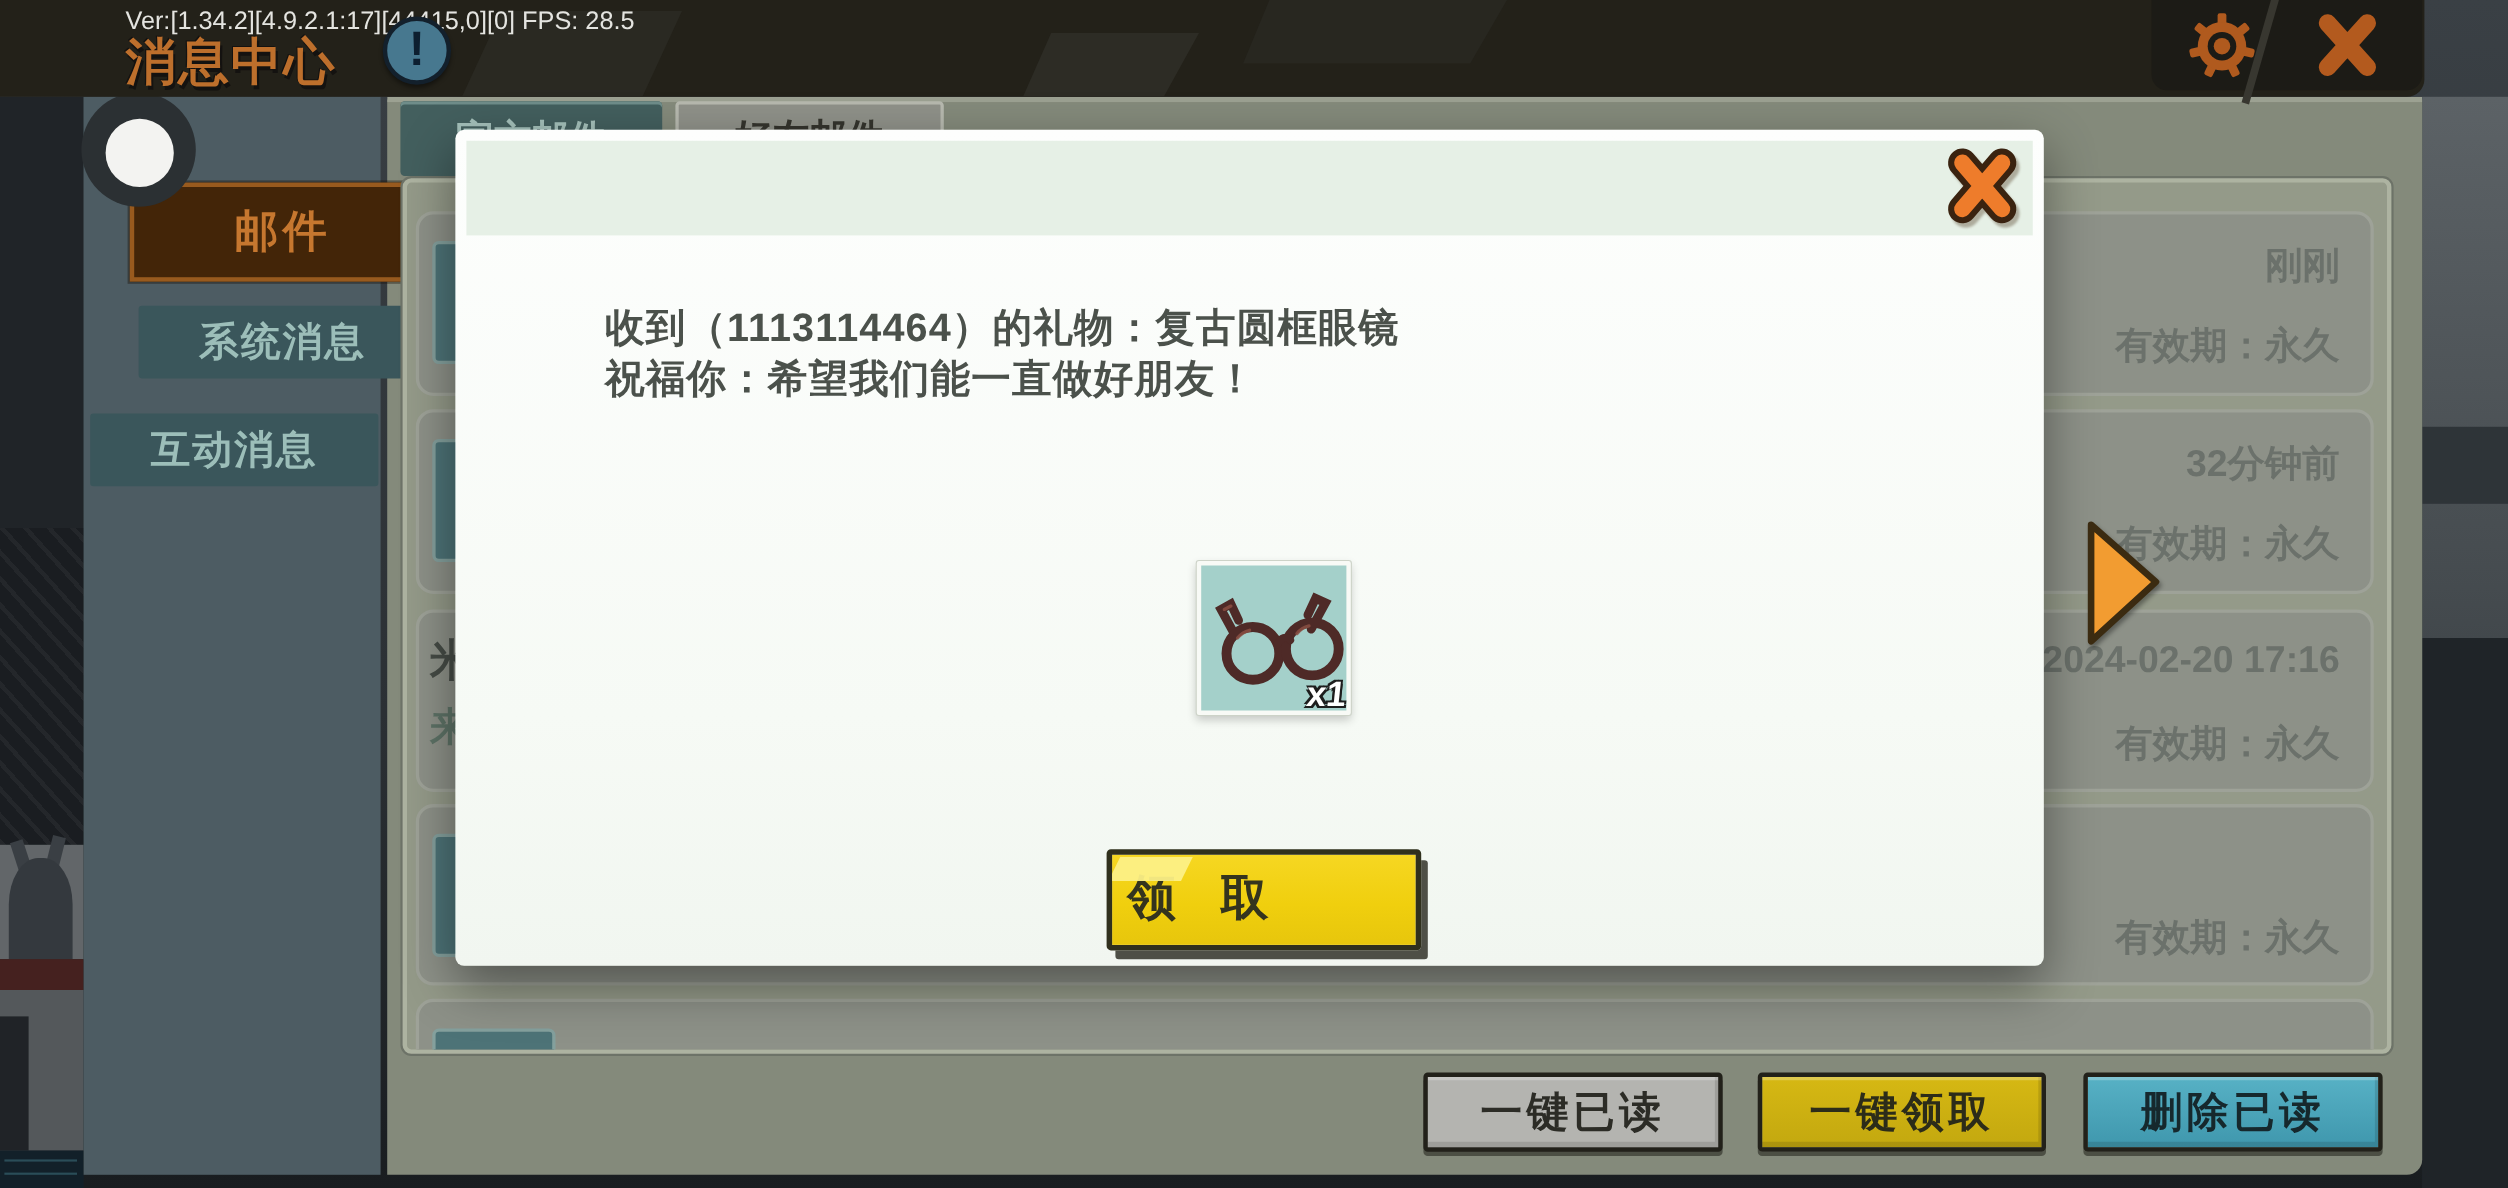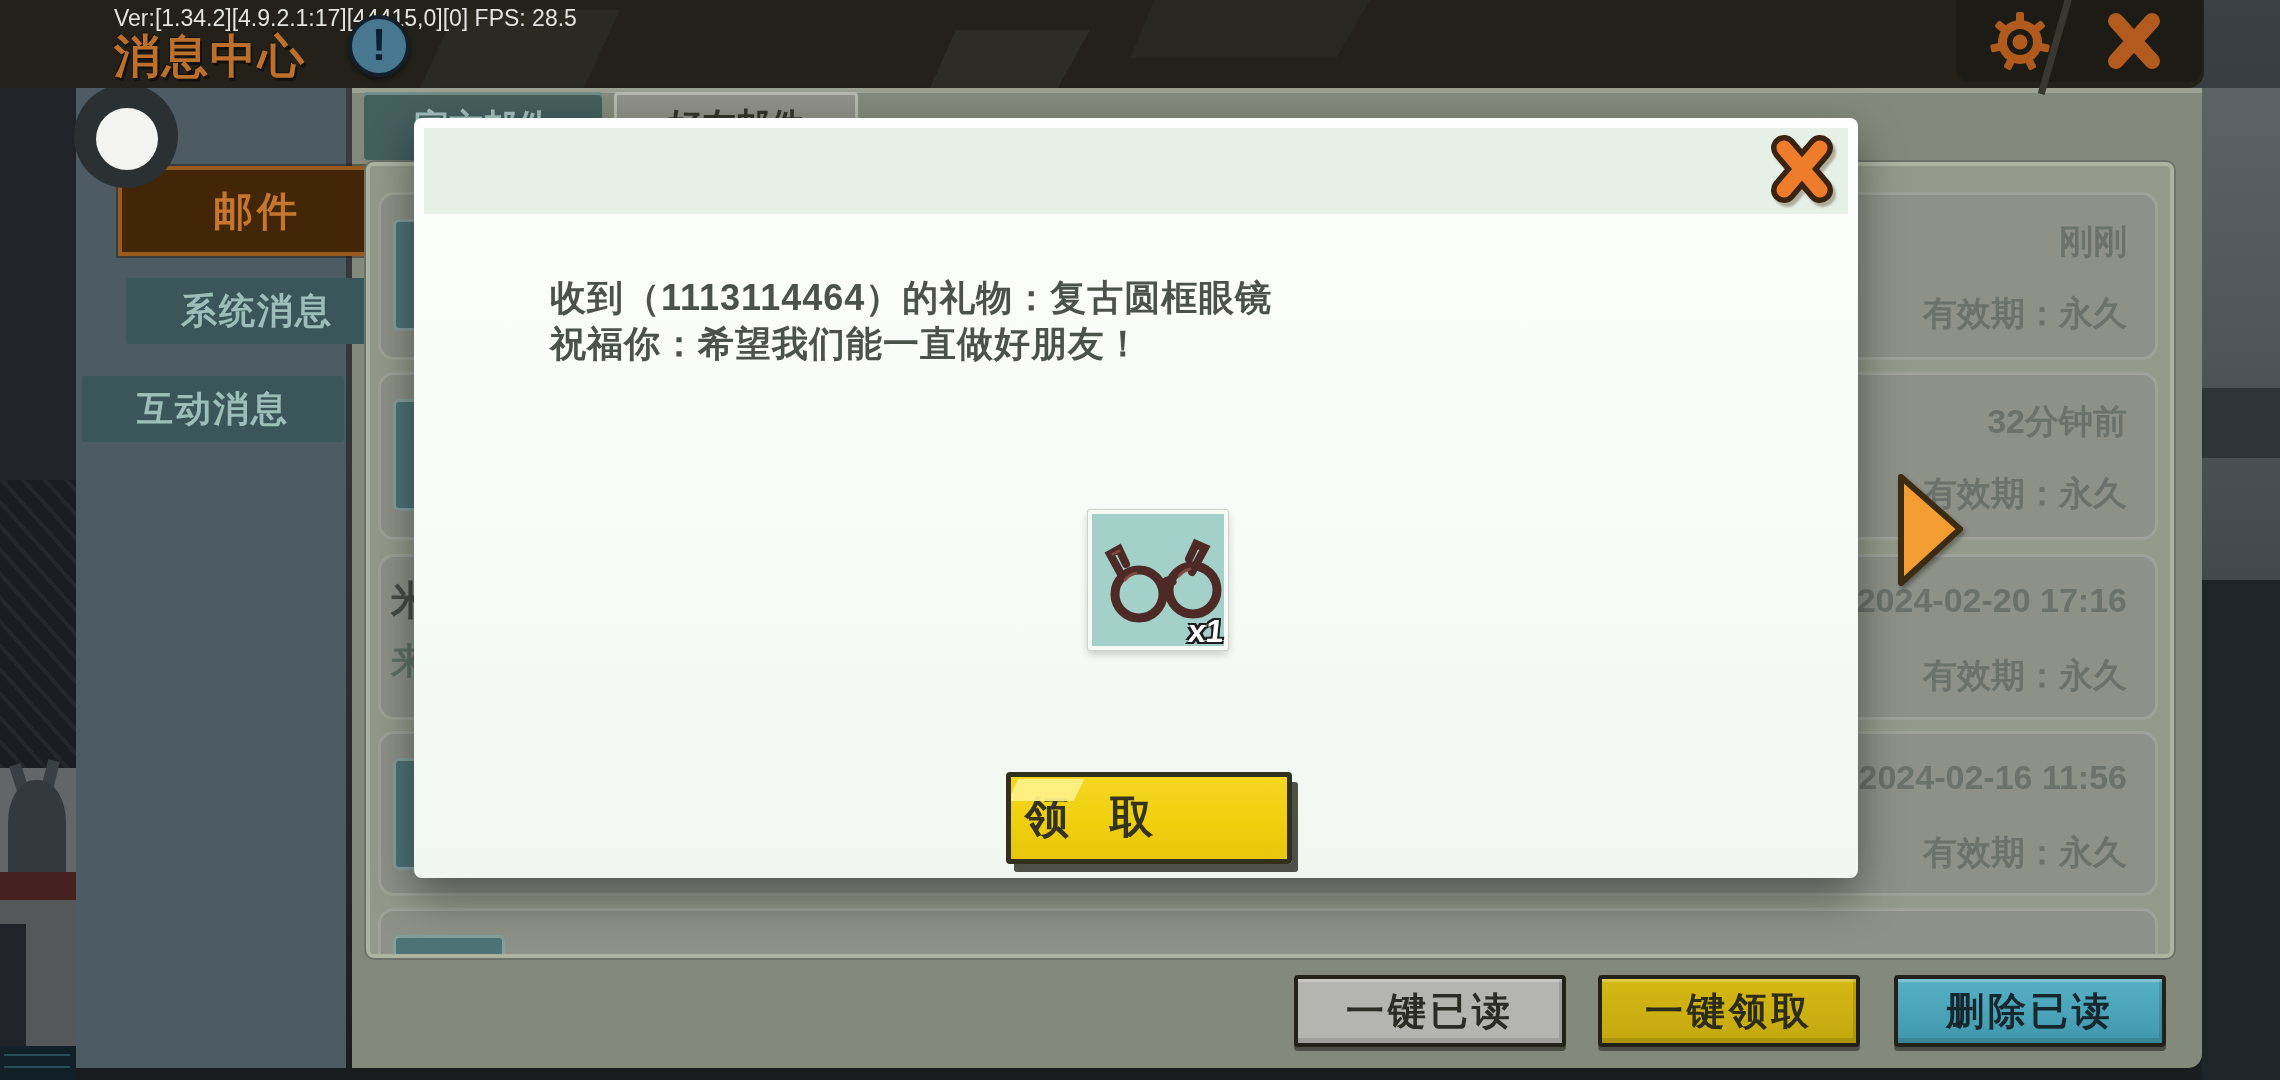--- a/index.html
+++ b/index.html
@@ -205,21 +205,20 @@
       <div class="mvalid">有效期：永久</div>
     </div>
     <div class="mailcard mc3">
       <div class="mpart1">米</div>
       <div class="mpart2">来</div>
       <div class="mtime">2024-02-20 17:16</div>
       <div class="mvalid">有效期：永久</div>
     </div>
     <div class="mailcard mc4">
       <div class="mtile"></div>
-      <div class="mtime">2024-02-16 11:56</div>
       <div class="mvalid">有效期：永久</div>
     </div>
     <div class="mailcard mc5">
       <div class="mtile"></div>
     </div>
   </div>
 
   <div class="abs fbtn btn-read">一键已读</div>
   <div class="abs fbtn btn-delete">删除已读</div>
   <div class="abs fbtn btn-claimall">一键领取</div>

